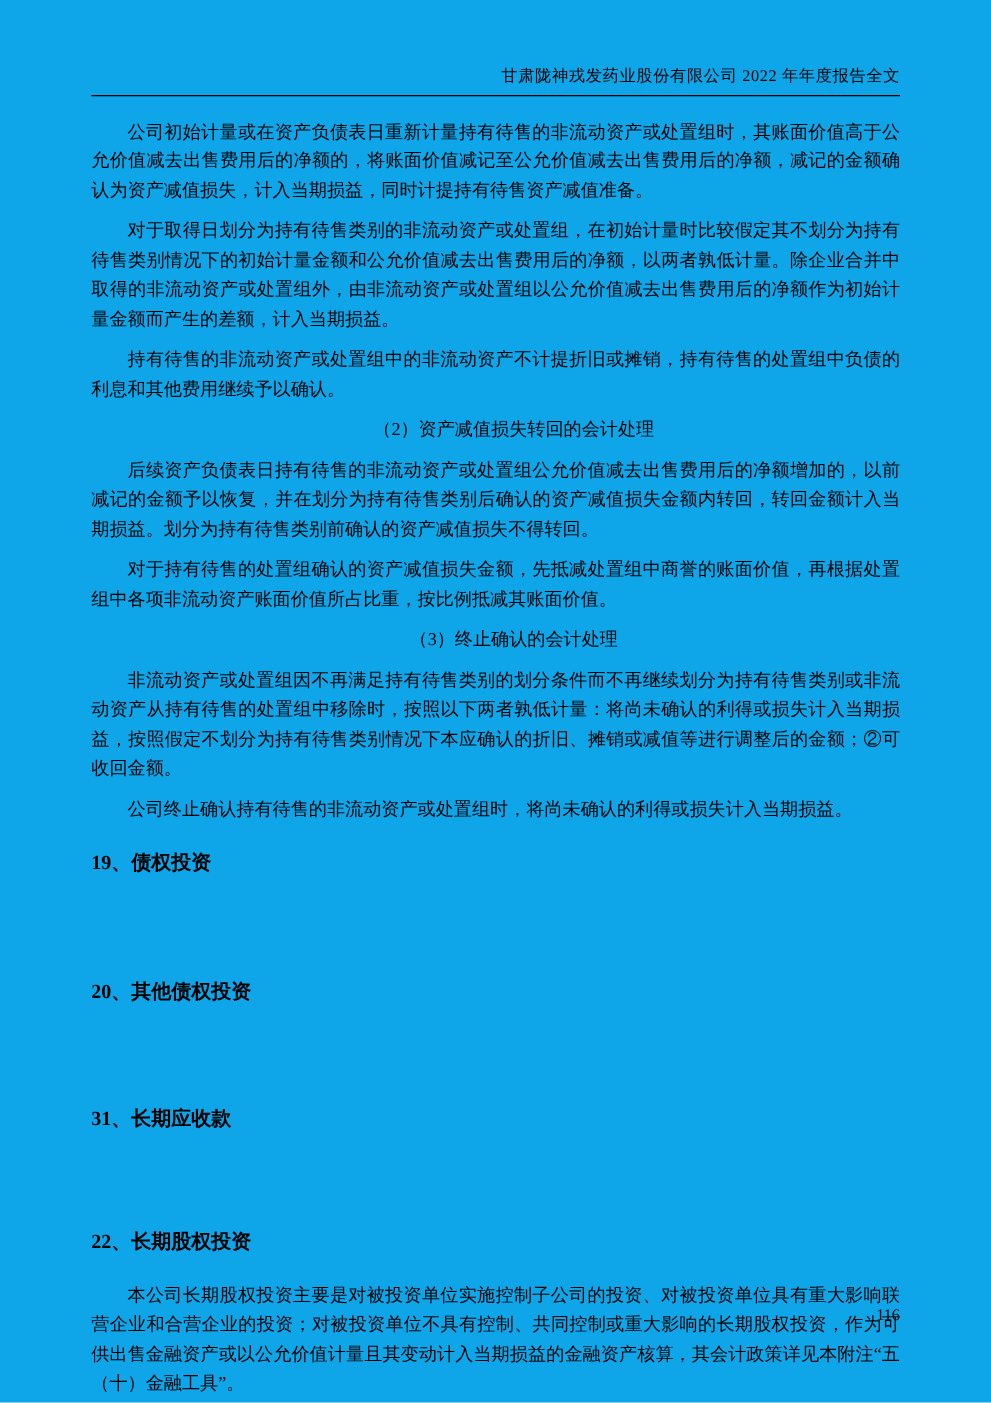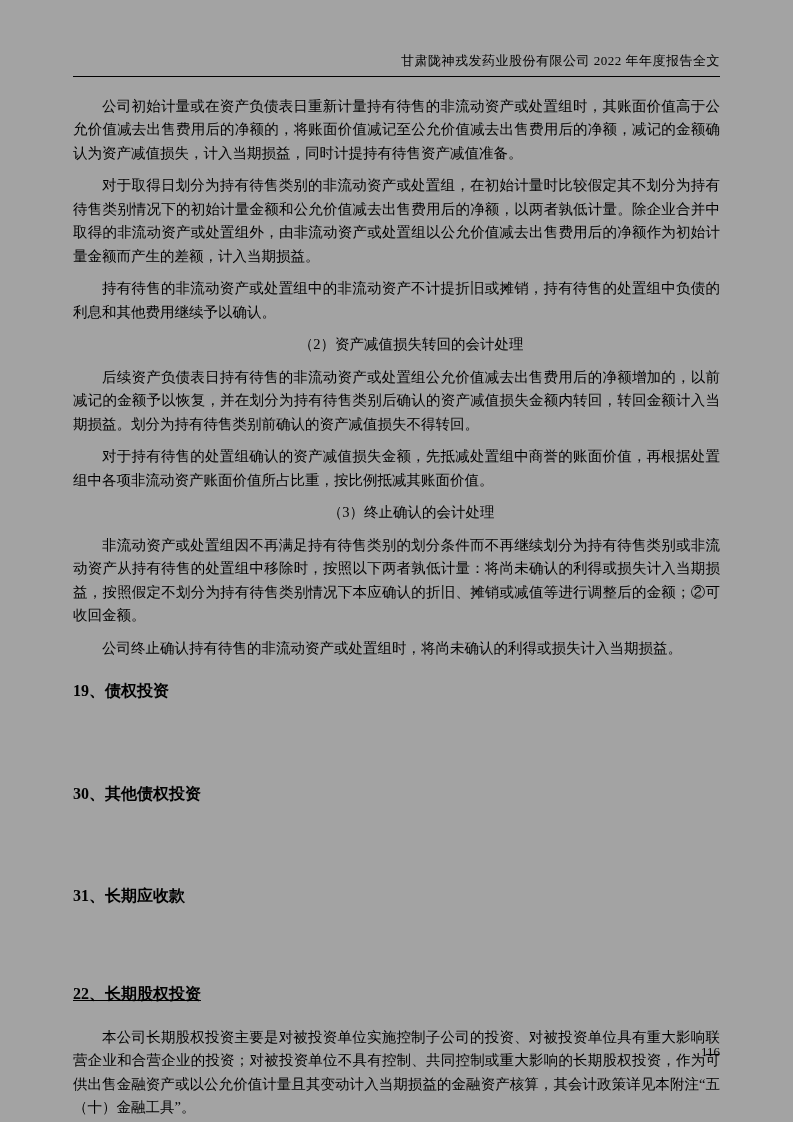--- a/index.html
+++ b/index.html
@@ -2,21 +2,21 @@
 <html><head>
 <meta charset="utf-8">
 <style>
   * { margin: 0; padding: 0; box-sizing: border-box; }
   html, body { background: #e9e9e9; }
   .page {
     position: relative;
     width: 793px;
     height: 1122px;
     margin: 0 auto;
-    background: #a3a3a3;
+    background: #0ea5e9;
     font-family: "Liberation Serif", "DejaVu Serif", serif;
     color: #000000;
     overflow: hidden;
   }
   .content {
     padding: 52px 73px 0 73px;
   }
   .report-header {
     text-align: right;
     font-size: 13px;
@@ -38,21 +38,21 @@
   }
   h3.sec-heading {
     font-size: 16px;
     font-weight: bold;
     line-height: 1.4;
     text-indent: 0;
   }
   h3.h-19 { margin-top: 20px; margin-bottom: 80px; }
   h3.h-20 { margin-bottom: 80px; }
   h3.h-21 { margin-bottom: 76px; }
-  h3.h-22 { margin-bottom: 20px; text-decoration: underline; }
+  h3.h-22 { margin-bottom: 20px; }
   .page-number {
     position: absolute;
     right: 73px;
     bottom: 62px;
     font-size: 13px;
   }
 </style>
 </head>
 <body>
 
@@ -66,21 +66,21 @@
       <p>对于取得日划分为持有待售类别的非流动资产或处置组，在初始计量时比较假定其不划分为持有待售类别情况下的初始计量金额和公允价值减去出售费用后的净额，以两者孰低计量。除企业合并中取得的非流动资产或处置组外，由非流动资产或处置组以公允价值减去出售费用后的净额作为初始计量金额而产生的差额，计入当期损益。</p>
       <p>持有待售的非流动资产或处置组中的非流动资产不计提折旧或摊销，持有待售的处置组中负债的利息和其他费用继续予以确认。</p>
       <p class="sub-item">（2）资产减值损失转回的会计处理</p>
       <p>后续资产负债表日持有待售的非流动资产或处置组公允价值减去出售费用后的净额增加的，以前减记的金额予以恢复，并在划分为持有待售类别后确认的资产减值损失金额内转回，转回金额计入当期损益。划分为持有待售类别前确认的资产减值损失不得转回。</p>
       <p>对于持有待售的处置组确认的资产减值损失金额，先抵减处置组中商誉的账面价值，再根据处置组中各项非流动资产账面价值所占比重，按比例抵减其账面价值。</p>
       <p class="sub-item">（3）终止确认的会计处理</p>
       <p>非流动资产或处置组因不再满足持有待售类别的划分条件而不再继续划分为持有待售类别或非流动资产从持有待售的处置组中移除时，按照以下两者孰低计量：将尚未确认的利得或损失计入当期损益，按照假定不划分为持有待售类别情况下本应确认的折旧、摊销或减值等进行调整后的金额；②可收回金额。</p>
       <p>公司终止确认持有待售的非流动资产或处置组时，将尚未确认的利得或损失计入当期损益。</p>
 
       <h3 class="sec-heading h-19">19、债权投资</h3>
-      <h3 class="sec-heading h-20">30、其他债权投资</h3>
+      <h3 class="sec-heading h-20">20、其他债权投资</h3>
       <h3 class="sec-heading h-21">31、长期应收款</h3>
       <h3 class="sec-heading h-22">22、长期股权投资</h3>
 
       <p>本公司长期股权投资主要是对被投资单位实施控制子公司的投资、对被投资单位具有重大影响联营企业和合营企业的投资；对被投资单位不具有控制、共同控制或重大影响的长期股权投资，作为可供出售金融资产或以公允价值计量且其变动计入当期损益的金融资产核算，其会计政策详见本附注“五（十）金融工具”。</p>
     </div>
 
   </div>
 
   <div class="page-number">116</div>
 </div>

